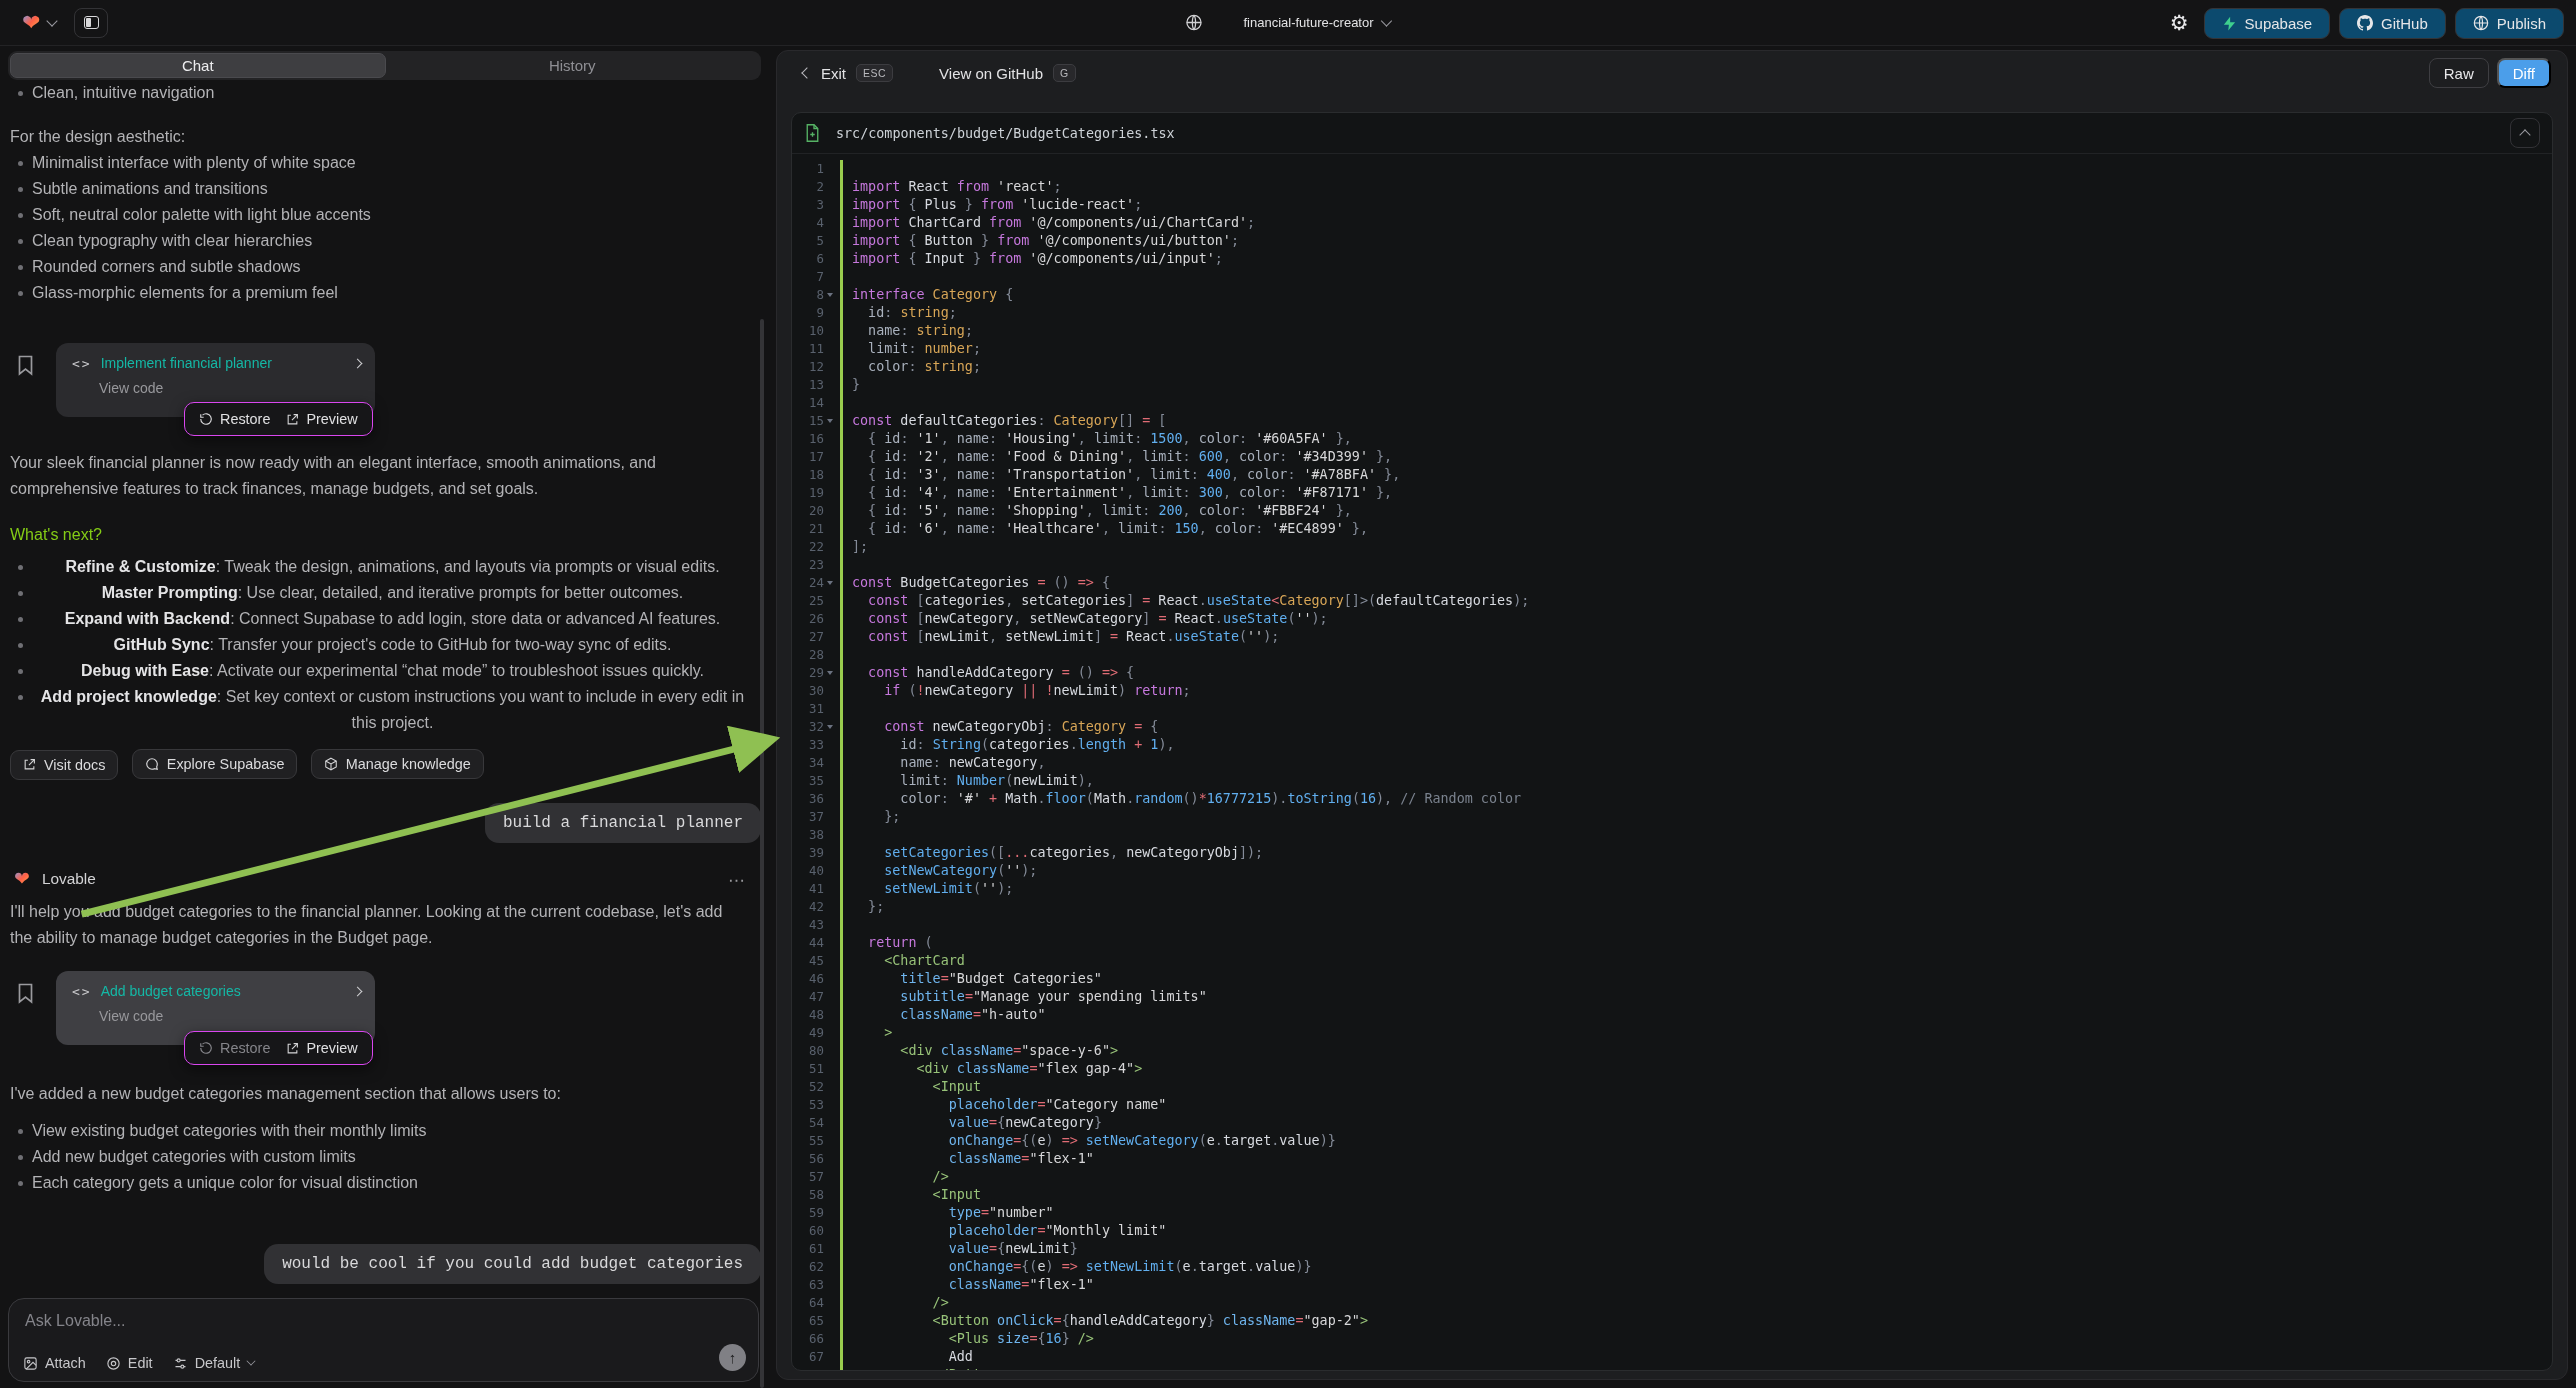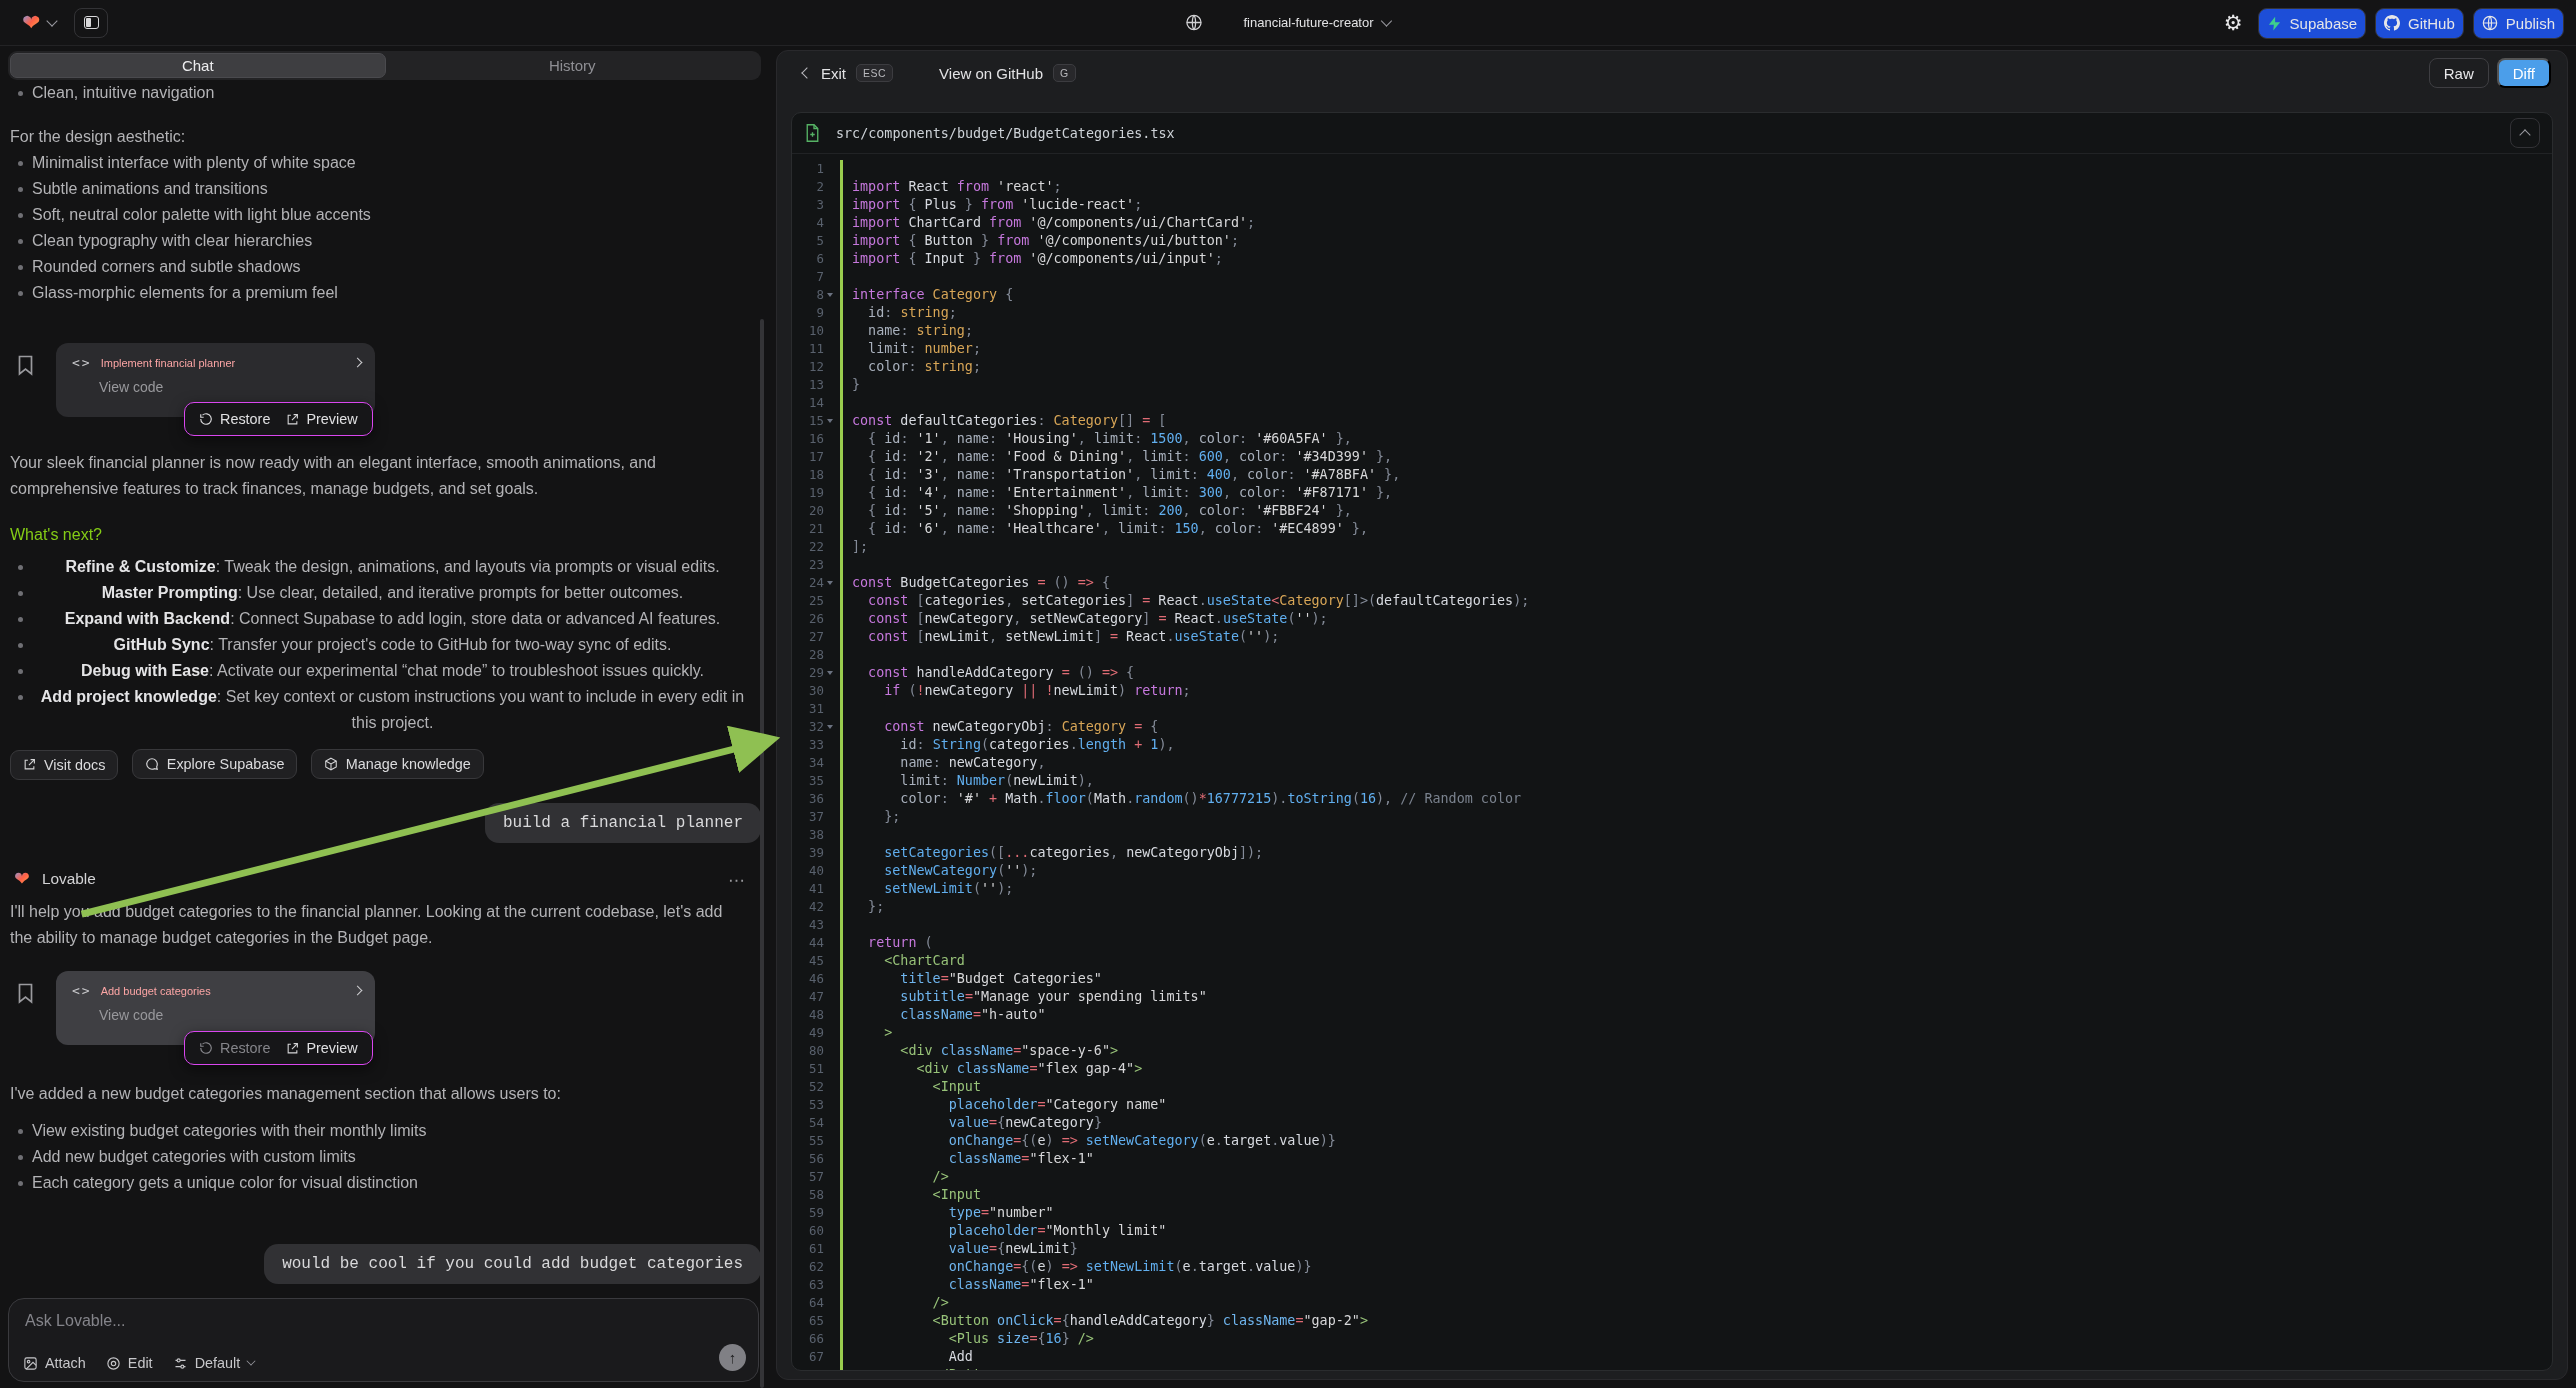--- a/index.html
+++ b/index.html
@@ -15,40 +15,40 @@
   .heart.simple{-webkit-mask:none;mask:none;background:none;font-size:22px;line-height:22px;
         background:linear-gradient(135deg,#6aa7ff 0%,#ff5f45 48%,#ffc65c 100%);-webkit-background-clip:text;background-clip:text;color:transparent;width:auto;height:auto;}
   .chev{display:inline-block;width:8px;height:8px;border-right:1.6px solid #9a9aa0;border-bottom:1.6px solid #9a9aa0;transform:rotate(45deg);margin-top:-4px;}
   .chev.up{transform:rotate(-135deg);margin-top:4px;}
   .sidebtn{width:34px;height:30px;border:1px solid #333336;border-radius:8px;margin-left:18px;display:flex;align-items:center;justify-content:center;cursor:pointer;}
   .sidebtn .pane{width:15px;height:13px;border:1.6px solid #d8d8da;border-radius:3px;position:relative;}
   .sidebtn .pane::before{content:"";position:absolute;left:1px;top:1px;bottom:1px;width:5px;background:#d8d8da;border-radius:1px;}
   .projwrap{position:absolute;left:50%;transform:translateX(-50%);display:flex;align-items:center;gap:9px;cursor:pointer;}
   .projwrap .ttl{font-size:13px;color:#e3e3e5;margin-left:32px;}
   .hdr-right{position:absolute;right:12px;top:0;height:46px;display:flex;align-items:center;gap:9px;}
-  .hbtn{height:31px;display:flex;align-items:center;gap:8px;padding:0 8px;border:1px solid #343437;border-radius:9px;
-        background:#1d4ed8;color:#e6e6e8;font-size:15px;cursor:pointer;}
+  .hbtn{height:31px;display:flex;align-items:center;gap:8px;padding:0 17px;border:1px solid #343437;border-radius:9px;
+        background:#0c4a6e;color:#e6e6e8;font-size:15px;cursor:pointer;}
   .gearbtn{border:none;background:none;font-size:21px;color:#e8e8ea;padding:0 6px;cursor:pointer;}
   svg.ic{display:block;}
   
   .chat{position:absolute;left:0;top:46px;width:775px;height:1342px;}
   .tabs{position:absolute;left:8px;top:5px;width:753px;height:29px;background:#232325;border-radius:9px;display:flex;padding:2px;}
   .tab{flex:1;display:flex;align-items:center;justify-content:center;font-size:15px;color:#8f8f94;border-radius:7px;cursor:pointer;}
   .tab.active{background:#3e3e41;color:#ececee;border:1px solid #4a4a4e;}
   .blk{position:absolute;left:10px;width:741px;font-size:16px;line-height:26px;color:#b3b3b6;}
   .bullet-row{position:relative;padding-left:22px;}
   .bullet-row .dot{position:absolute;left:8px;top:11px;width:5px;height:5px;border-radius:50%;background:#6f6f74;}
   .bold-lead{color:#e4e4e6;font-weight:bold;}
   .h-bold{color:#84cc16;font-weight:normal;font-size:16px;}
   .bookmark{position:absolute;cursor:pointer;}
   .vercard{position:absolute;width:319px;height:74px;border-radius:12px;background:#2b2b2e;cursor:pointer;padding:12px 14px 10px 16px;}
   .vercard.hl{background:#3f3f43;}
   .vercard .row1{display:flex;align-items:center;gap:9px;}
   .vercard .codeglyph{font-family:"DejaVu Sans Mono",monospace;font-size:13px;color:#c9c9cc;letter-spacing:2px;}
-  .vercard .vtitle{font-size:11px;color:#fca5a5;flex:1;white-space:nowrap;}
+  .vercard .vtitle{font-size:14px;color:#14b8a6;flex:1;white-space:nowrap;}
   .vercard .arrow{width:7px;height:7px;border-right:1.6px solid #cfcfd2;border-bottom:1.6px solid #cfcfd2;transform:rotate(-45deg);}
   .vercard .vaction{margin-top:9px;margin-left:27px;font-size:14px;color:#98989c;cursor:pointer;}
   .hoverpill{position:absolute;height:34px;background:#161618;border:1px solid #d946ef;border-radius:10px;display:flex;align-items:center;
              gap:16px;padding:0 14px;font-size:14.4px;color:#e0e0e2;box-shadow:0 4px 14px rgba(0,0,0,.5);z-index:5;}
   .hoverpill .item{display:flex;align-items:center;gap:7px;cursor:pointer;}
   .hoverpill .dim{color:#85858a;}
   .chipbtn{height:30px;display:inline-flex;align-items:center;gap:8px;padding:0 12px;background:#202022;border:1px solid #38383b;
            border-radius:9px;font-size:14.4px;color:#dcdcde;cursor:pointer;margin-right:9px;}
   .bubble{position:absolute;right:14px;background:#313134;border-radius:14px;padding:11px 18px;font-size:16px;color:#d9d9db;white-space:nowrap;font-family:Liberation Mono, monospace;}
   .lovrow{position:absolute;left:14px;display:flex;align-items:center;gap:12px;}

